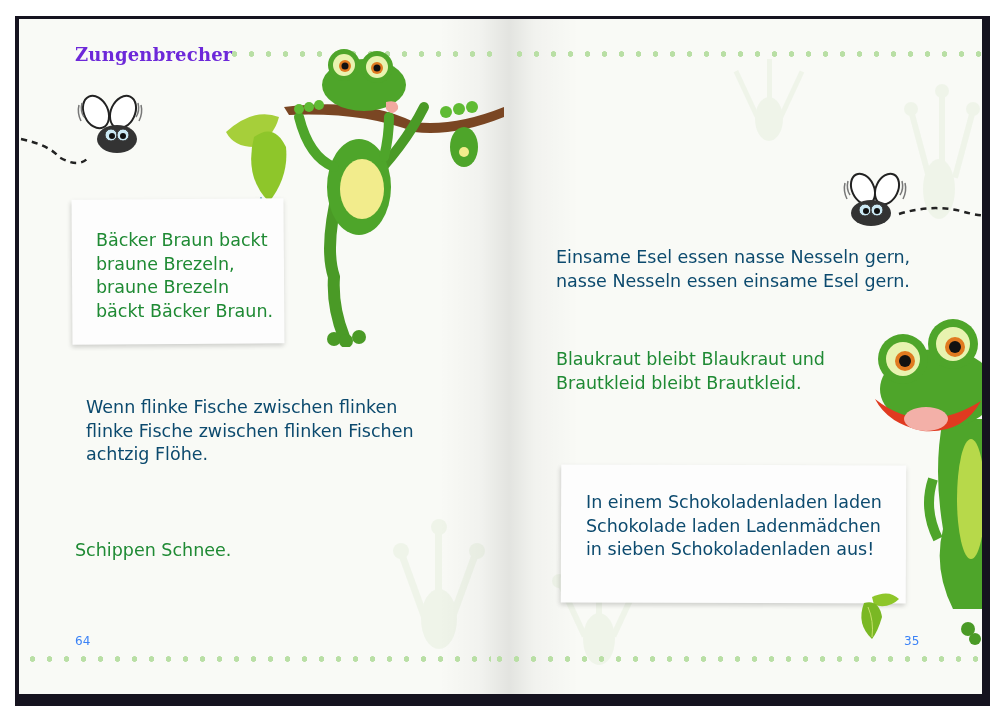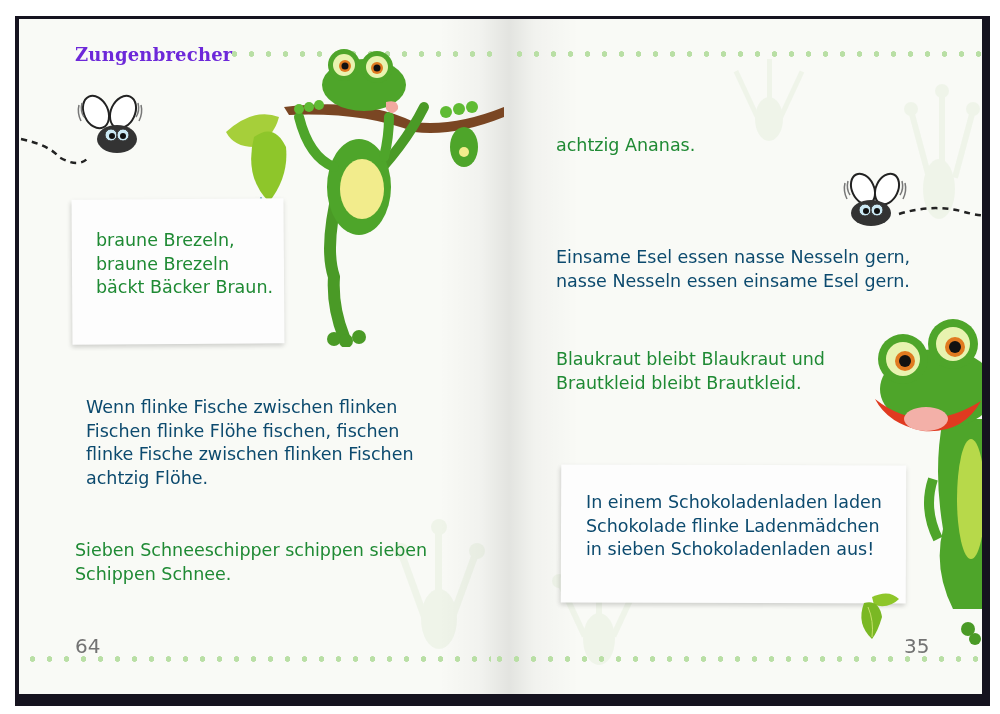--- a/index.html
+++ b/index.html
@@ -15,21 +15,21 @@
   .dots { position:absolute; height:6px;
     background-image:radial-gradient(circle, #b9dfa5 2.6px, transparent 3px);
     background-size:17px 6px; background-repeat:repeat-x; }
   .section-title { position:absolute; left:56px; top:25px; font-family:"DejaVu Serif", serif; font-weight:bold;
     font-size:18px; color:#6d28d9; letter-spacing:0.2px; }
   .txt { position:absolute; font-size:17.5px; line-height:23.5px; white-space:nowrap; }
   .dark { color:#1f8a34; }
   .light { color:#0c4a6e; }
   .txt div { white-space:nowrap; }
   .note { position:absolute; background:#fdfdfd; box-shadow:0 2px 5px rgba(0,0,0,0.13), -2px 3px 4px rgba(0,0,0,0.06); }
-  .pagenum { position:absolute; font-size:20px; color:#737373; }
+  .pagenum { position:absolute; font-size:12px; color:#3b82f6; }
   .illus { position:absolute; }
   .bgprint { position:absolute; opacity:0.06; }
 </style>
 </head>
 <body>
 
 <div class="frame"></div>
 
 <div class="spread">
 
@@ -129,46 +129,44 @@
         <circle cx="163" cy="30" r="11" fill="#e8f3b0"></circle>
       <circle cx="131" cy="29" r="6" fill="#e07a20"></circle>
         <circle cx="163" cy="31" r="6" fill="#e07a20"></circle>
       <circle cx="131" cy="29" r="3.5" fill="#111"></circle>
         <circle cx="163" cy="31" r="3.5" fill="#111"></circle>
       <path d="M172 65 Q185 62 184 72 Q178 80 172 72 Z" fill="#f2a8a0"></path>
     </svg>
 
     <div class="note" style="left:53px;top:180px;width:212px;height:145px;transform:rotate(-0.4deg)"></div>
     <div class="txt dark" style="left:77px;top:210px">
+      <div>Bäcker Braun backt</div>
       <div>braune Brezeln,</div>
       <div>braune Brezeln</div>
       <div>bäckt Bäcker Braun.</div>
     </div>
 
     <div class="txt light" style="left:67px;top:377px">
       <div>Wenn flinke Fische zwischen flinken</div>
-      <div>Fischen flinke Flöhe fischen, fischen</div>
       <div>flinke Fische zwischen flinken Fischen</div>
       <div>achtzig Flöhe.</div>
     </div>
 
     <div class="txt dark" style="left:56px;top:520px">
-      <div>Sieben Schneeschipper schippen sieben</div>
       <div>Schippen Schnee.</div>
     </div>
 
     <div class="pagenum" style="left:56px;top:615px">64</div>
     <div class="dots" style="left:5px;top:637px;width:467px;"></div>
   </div>
 
   <div class="page right">
     <div class="dots" style="left:20px;top:32px;width:471px;"></div>
 
     <div class="txt dark" style="left:65px;top:115px">
-      <div>achtzig Ananas.</div>
     </div>
 
     <svg class="illus" style="left:340px;top:150px" width="160" height="70" viewBox="0 0 160 70">
       <ellipse cx="32" cy="20" rx="11" ry="16" transform="rotate(-25 32 20)" fill="#fff" stroke="#222" stroke-width="2"></ellipse>
       <ellipse cx="56" cy="20" rx="11" ry="16" transform="rotate(25 56 20)" fill="#fff" stroke="#222" stroke-width="2"></ellipse>
       <path d="M14 14 Q12 22 16 30 M17 12 Q15 20 19 26" fill="none" stroke="#777" stroke-width="1.5"></path>
       <path d="M74 14 Q76 22 72 30 M71 12 Q73 20 69 26" fill="none" stroke="#777" stroke-width="1.5"></path>
       <ellipse cx="40" cy="44" rx="20" ry="13" fill="#333"></ellipse>
       <circle cx="34" cy="41" r="6" fill="#cbe9f4" stroke="#333"></circle>
         <circle cx="46" cy="41" r="6" fill="#cbe9f4" stroke="#333"></circle>
@@ -202,21 +200,21 @@
         <circle cx="92" cy="38" r="6" fill="#111"></circle>
       <path d="M12 90 Q60 128 118 92 Q100 125 60 122 Q25 115 12 90 Z" fill="#e03a20"></path>
       <ellipse cx="63" cy="110" rx="22" ry="12" fill="#f3b0a8"></ellipse>
       <circle cx="105" cy="320" r="7" fill="#4a9a26"></circle>
         <circle cx="112" cy="330" r="6" fill="#4a9a26"></circle>
     </svg>
 
     <div class="note" style="left:70px;top:446px;width:345px;height:138px;transform:rotate(0.2deg)"></div>
     <div class="txt light" style="left:95px;top:472px">
       <div>In einem Schokoladenladen laden</div>
-      <div>Schokolade flinke Ladenmädchen</div>
+      <div>Schokolade laden Ladenmädchen</div>
       <div>in sieben Schokoladenladen aus!</div>
     </div>
 
     <svg class="illus" style="left:363px;top:570px" width="50" height="52" viewBox="0 0 50 52">
       <path d="M18 8 Q35 0 45 10 Q35 20 20 16 Z" fill="#8ec62a"></path>
       <path d="M10 14 Q25 10 28 28 Q24 42 18 50 Q2 35 10 14 Z" fill="#7ab824"></path>
       <path d="M14 18 Q20 32 18 48" stroke="#c6e06a" stroke-width="1" fill="none"></path>
     </svg>
 
     <div class="pagenum" style="left:413px;top:615px">35</div>

